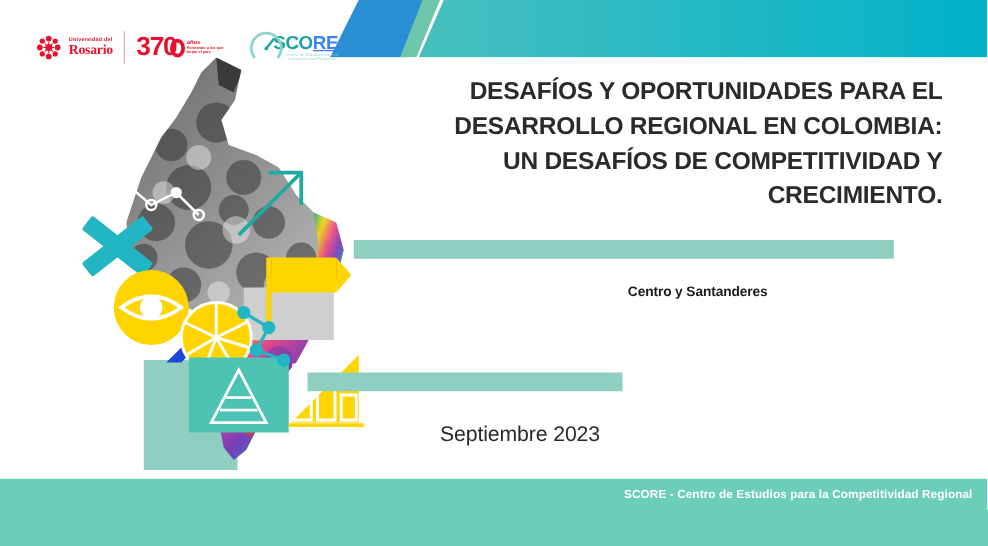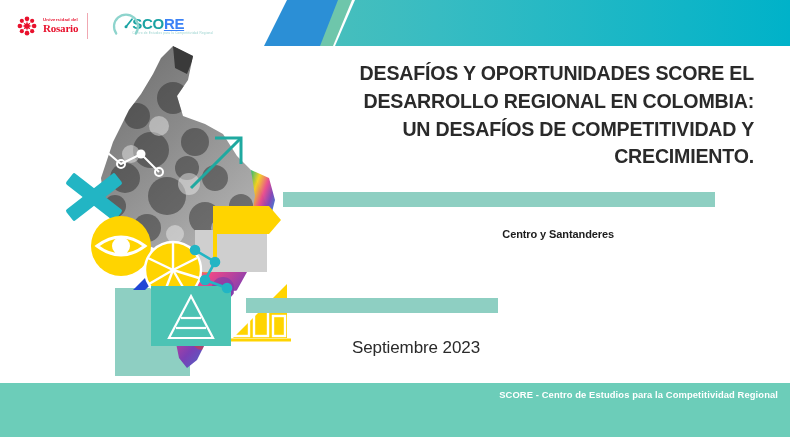--- a/index.html
+++ b/index.html
@@ -14,22 +14,22 @@
              background:linear-gradient(90deg,#6ec6ab 0%,#62c3b2 18%,#38bcc2 55%,#00b2c9 100%);
              clip-path:polygon(355px 0,790px 0,790px 46px,335px 46px);}
   .band-tri-blue{position:absolute;left:0;top:0;width:790px;height:46px;
              background:#2b8fd6;
              clip-path:polygon(287px 0,340px 0,325px 46px,264px 46px);}
   .band-tri-green{position:absolute;left:0;top:0;width:790px;height:46px;
              background:#6ec6ab;
              clip-path:polygon(338px 0,352px 0,333px 46px,320px 46px);}
 
   
-  .logos{position:absolute;left:0;top:4px;height:44px;width:280px;
-         display:flex;align-items:center;gap:0;padding-left:16px;box-sizing:border-box;}
+  .logos{position:absolute;left:0;top:16px;height:44px;width:280px;
+         display:flex;align-items:center;gap:0;padding-left:28px;box-sizing:border-box;}
   .logo-ur{display:flex;align-items:center;gap:5px;}
   .ur-crest{width:22px;height:22px;flex:none;}
   .ur-txt{display:flex;flex-direction:column;line-height:1;}
   .ur-small{font-size:4.3px;color:#e8112d;font-weight:bold;letter-spacing:.2px;}
   .ur-big{font-size:11px;color:#e8112d;font-weight:bold;letter-spacing:-.2px;
           font-family:"Liberation Serif","DejaVu Serif",serif;}
   .logo-div{width:1px;height:26px;background:#f0a8b2;margin:0 9px;}
   .logo-370{display:flex;align-items:center;position:relative;}
   .n370{font-size:21px;font-weight:bold;color:#e8112d;letter-spacing:-1px;
         font-family:"Liberation Sans",sans-serif;}
@@ -103,20 +103,28 @@
         </g>
       </svg>
       <div class="ur-txt">
         <div class="ur-small">Universidad del</div>
         <div class="ur-big">Rosario</div>
       </div>
     </div>
 
     <div class="logo-div"></div>
 
+    <div class="logo-370">
+      <span class="n370">370</span>
+      <span class="ring370"></span>
+      <span class="t370">
+        <span class="a">años</span>
+        <span class="b">Formando a los que forjan el país</span>
+      </span>
+    </div>
 
     <div class="logo-score">
       <svg class="score-gauge" viewBox="0 0 40 40">
         <path d="M33 30 A16 16 0 1 0 7 30" stroke="#8ed4cd" stroke-width="3" fill="none" stroke-linecap="round"></path>
         <path d="M20 21 L28 11" stroke="#1aa3a3" stroke-width="2.4" stroke-linecap="round"></path>
         <circle cx="20" cy="21" r="2" fill="#1aa3a3"></circle>
       </svg>
       <div class="score-words">
         <div class="score-main">
           <span class="sc-a">SCO</span><span class="sc-b">RE</span>
@@ -280,21 +288,21 @@
       <circle cx="160" cy="224" r="4" fill="#22b5c4"></circle>
       <circle cx="150" cy="242" r="4" fill="#22b5c4"></circle>
       <circle cx="172" cy="250" r="4" fill="#22b5c4"></circle>
     </g>
   </svg>
 
   <div class="bar1"></div>
   <div class="bar2"></div>
 
   <div class="title">
-    <span>DESAFÍOS Y OPORTUNIDADES SCORE EL</span>
+    <span>DESAFÍOS Y OPORTUNIDADES PARA EL</span>
     <span>DESARROLLO REGIONAL EN COLOMBIA:</span>
     <span>UN DESAFÍOS DE COMPETITIVIDAD Y</span>
     <span>CRECIMIENTO.</span>
   </div>
 
   <div class="subtitle">Centro y Santanderes</div>
 
   <div class="date">Septiembre 2023</div>
 
   <div class="footer">

